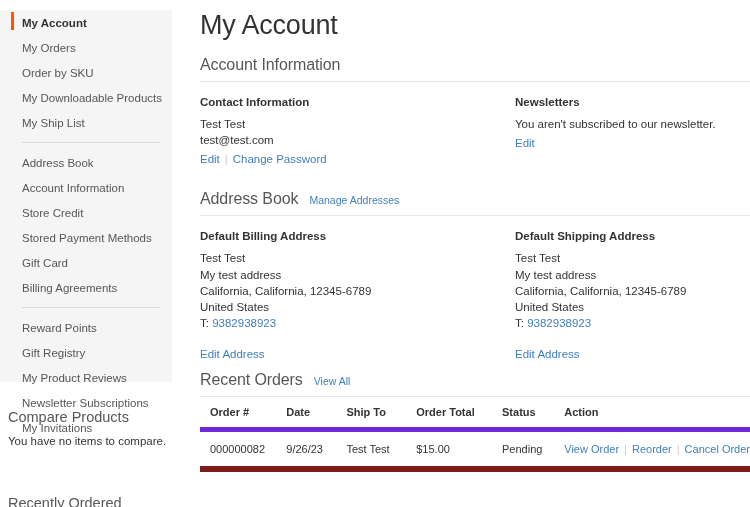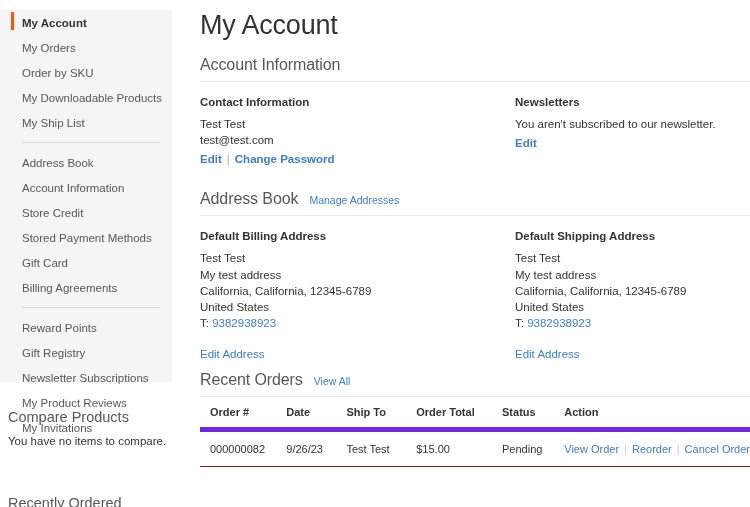--- a/index.html
+++ b/index.html
@@ -150,21 +150,20 @@
     color: #3f7fbe;
     text-decoration: none;
     font-size: 11.5px;
     cursor: pointer;
   }
 
   .actions {
     margin-top: 4px;
     font-size: 11.5px;
     line-height: 15px;
-    font-weight: bold;
   }
   .sep {
     color: #c9c9c9;
     padding: 0 5px;
     font-size: 11px;
   }
   .edit-address {
     margin-top: 17px;
     display: inline-block;
     font-size: 10.5px;
@@ -183,21 +182,21 @@
     color: #333333;
     padding: 0 0 9px 0;
     border-bottom: 5px solid #6d28d9;
     white-space: nowrap;
   }
   table.orders td {
     text-align: left;
     font-size: 11px;
     color: #333333;
     padding: 11px 0 11px 0;
-    border-bottom: 1px solid #7f1d1d;
+    border-bottom: 6px solid #7f1d1d;
     white-space: nowrap;
   }
   .c-id     { width: 88px; padding-left: 10px !important; }
   .c-date   { width: 62px; }
   .c-ship   { width: 72px; }
   .c-total  { width: 88px; }
   .c-status { width: 64px; }
   .c-action { width: auto; }
   td.c-id, th.c-id { padding-left: 10px; }
   .action-links a { font-size: 11px; }
@@ -218,22 +217,22 @@
         <li class="nav-divider"></li>
         <li class="nav-item"><span>Address Book</span></li>
         <li class="nav-item"><span>Account Information</span></li>
         <li class="nav-item"><span>Store Credit</span></li>
         <li class="nav-item"><span>Stored Payment Methods</span></li>
         <li class="nav-item"><span>Gift Card</span></li>
         <li class="nav-item"><span>Billing Agreements</span></li>
         <li class="nav-divider"></li>
         <li class="nav-item"><span>Reward Points</span></li>
         <li class="nav-item"><span>Gift Registry</span></li>
+        <li class="nav-item"><span>My Product Reviews</span></li>
         <li class="nav-item"><span>Newsletter Subscriptions</span></li>
-        <li class="nav-item"><span>My Product Reviews</span></li>
         <li class="nav-item"><span>My Invitations</span></li>
       </ul>
 
     <div class="side-block" id="compare-block">
       <h3 class="side-title">Compare Products</h3>
       <p class="side-text">You have no items to compare.</p>
     </div>
 
     <div class="side-block" id="recently-block">
       <h3 class="side-title">Recently Ordered</h3>

